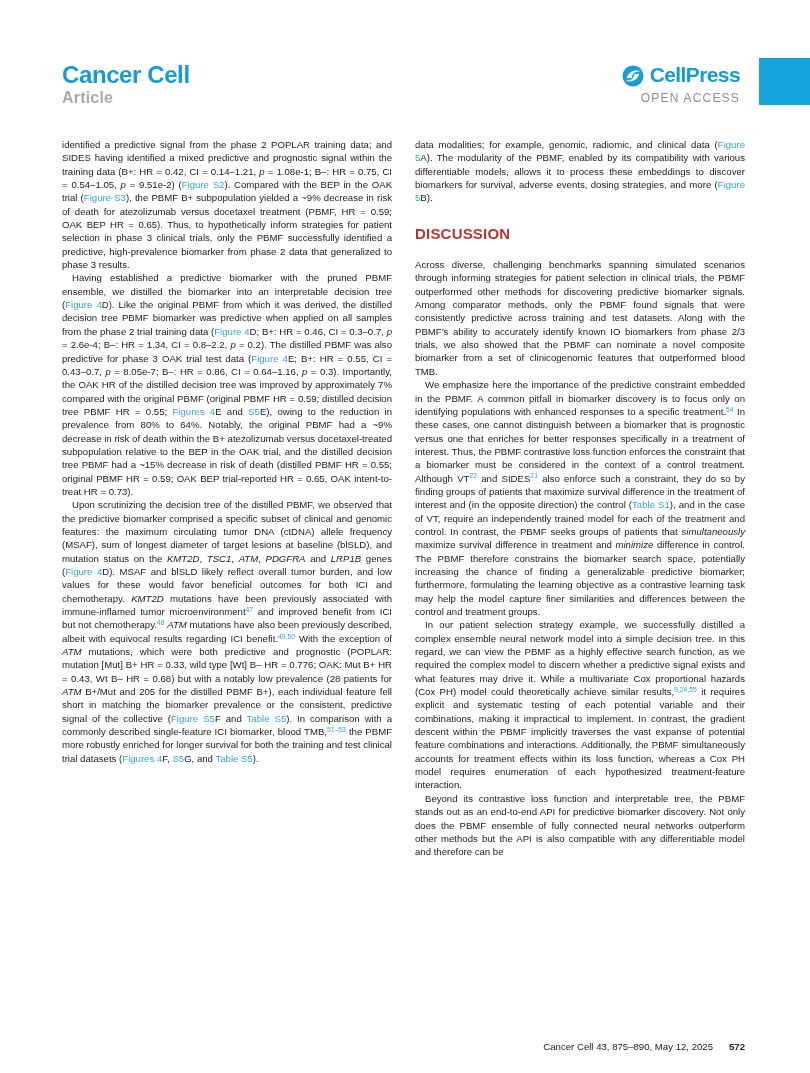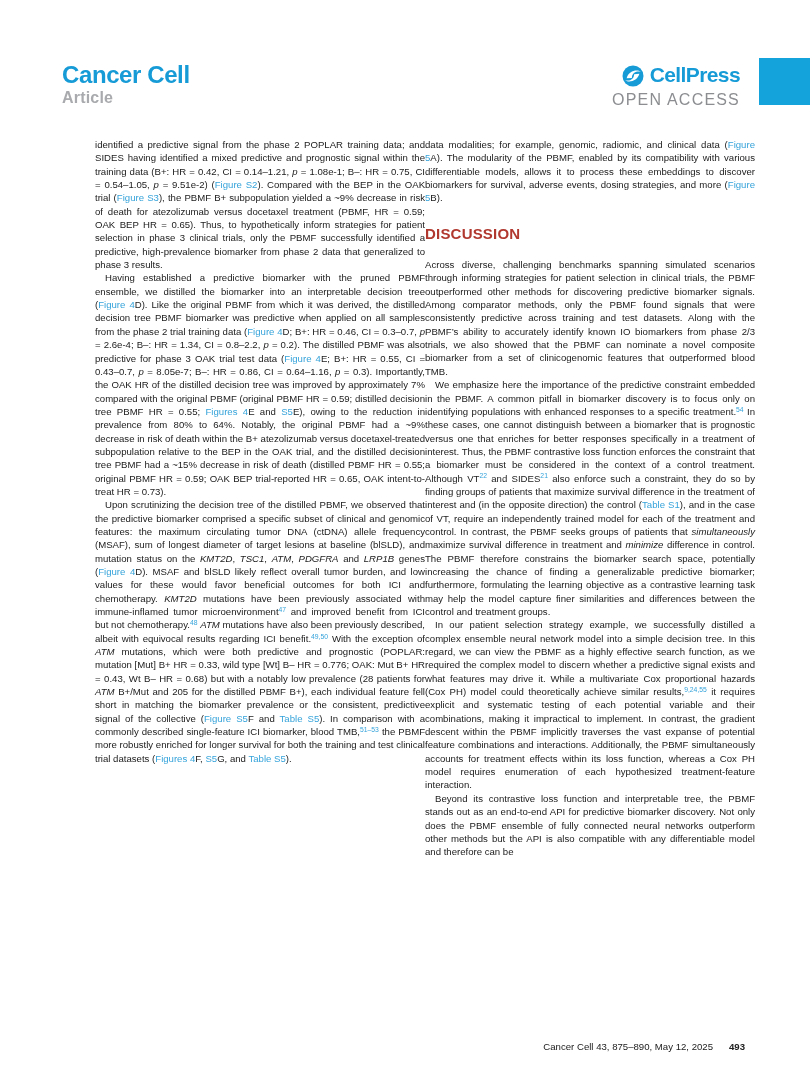--- a/index.html
+++ b/index.html
@@ -8,22 +8,22 @@
     font-family:"Liberation Sans", sans-serif;color:#212121;
     -webkit-font-smoothing:antialiased;
   }
   .corner-block{position:absolute;top:58px;left:759px;width:51px;height:47px;background:#14a3da;}
   .header{position:absolute;top:62px;left:62px;}
   .journal-title{font-size:24px;font-weight:bold;color:#169bd7;letter-spacing:-0.4px;line-height:1.05;}
   .article-type{font-size:16px;font-weight:bold;color:#a8aaad;letter-spacing:0.2px;margin-top:2px;}
   .logo-block{position:absolute;top:64px;right:70px;text-align:right;}
   .cellpress-row{display:flex;align-items:flex-start;justify-content:flex-end;gap:5px;}
   .cellpress-name{font-size:21px;font-weight:bold;color:#169bd7;letter-spacing:-0.6px;line-height:1;}
-  .open-access{font-size:16px;color:#8b8d90;letter-spacing:1.2px;margin-top:3px;}
-  .columns{position:absolute;left:62px;top:138px;width:683px;display:flex;margin-left:33px;}
+  .open-access{font-size:12px;color:#8b8d90;letter-spacing:1.2px;margin-top:3px;}
+  .columns{position:absolute;left:62px;top:138px;width:683px;display:flex;gap:23px;}
   .col{width:330px;font-size:9.6px;line-height:13.35px;text-align:justify;hyphens:auto;}
   .col p{margin:0;}
   .col p.indent{text-indent:10px;}
   .sec-heading{color:#b0382f;font-weight:bold;font-size:15px;line-height:13.35px;margin:18px 0 0 0;}
   .sec-heading.major{margin:22px 0 18px 0;letter-spacing:0.2px;}
   .lnk{color:#35a3da;}
   .it{font-style:italic;}
   sup.lnk{font-size:6.8px;line-height:0;vertical-align:baseline;position:relative;top:-3.2px;}
   .footer{position:absolute;top:1041px;right:65px;font-size:9.6px;color:#212121;white-space:nowrap;}
   .footer .vol{}
@@ -63,14 +63,14 @@
       <p>data modalities; for example, genomic, radiomic, and clinical data (<span class="lnk">Figure 5</span>A). The modularity of the PBMF, enabled by its compatibility with various differentiable models, allows it to process these embeddings to discover biomarkers for survival, adverse events, dosing strategies, and more (<span class="lnk">Figure 5</span>B).</p>
       <h3 class="sec-heading major">DISCUSSION</h3>
       <p>Across diverse, challenging benchmarks spanning simulated scenarios through informing strategies for patient selection in clinical trials, the PBMF outperformed other methods for discovering predictive biomarker signals. Among comparator methods, only the PBMF found signals that were consistently predictive across training and test datasets. Along with the PBMF’s ability to accurately identify known IO biomarkers from phase 2/3 trials, we also showed that the PBMF can nominate a novel composite biomarker from a set of clinicogenomic features that outperformed blood TMB.</p>
       <p class="indent">We emphasize here the importance of the predictive constraint embedded in the PBMF. A common pitfall in biomarker discovery is to focus only on identifying populations with enhanced responses to a specific treatment.<sup class="lnk">54</sup> In these cases, one cannot distinguish between a biomarker that is prognostic versus one that enriches for better responses specifically in a treatment of interest. Thus, the PBMF contrastive loss function enforces the constraint that a biomarker must be considered in the context of a control treatment. Although VT<sup class="lnk">22</sup> and SIDES<sup class="lnk">21</sup> also enforce such a constraint, they do so by finding groups of patients that maximize survival difference in the treatment of interest and (in the opposite direction) the control (<span class="lnk">Table S1</span>), and in the case of VT, require an independently trained model for each of the treatment and control. In contrast, the PBMF seeks groups of patients that <span class="it">simultaneously</span> maximize survival difference in treatment and <span class="it">minimize</span> difference in control. The PBMF therefore constrains the biomarker search space, potentially increasing the chance of finding a generalizable predictive biomarker; furthermore, formulating the learning objective as a contrastive learning task may help the model capture finer similarities and differences between the control and treatment groups.</p>
       <p class="indent">In our patient selection strategy example, we successfully distilled a complex ensemble neural network model into a simple decision tree. In this regard, we can view the PBMF as a highly effective search function, as we required the complex model to discern whether a predictive signal exists and what features may drive it. While a multivariate Cox proportional hazards (Cox PH) model could theoretically achieve similar results,<sup class="lnk">9,24,55</sup> it requires explicit and systematic testing of each potential variable and their combinations, making it impractical to implement. In contrast, the gradient descent within the PBMF implicitly traverses the vast expanse of potential feature combinations and interactions. Additionally, the PBMF simultaneously accounts for treatment effects within its loss function, whereas a Cox PH model requires enumeration of each hypothesized treatment-feature interaction.</p>
       <p class="indent">Beyond its contrastive loss function and interpretable tree, the PBMF stands out as an end-to-end API for predictive biomarker discovery. Not only does the PBMF ensemble of fully connected neural networks outperform other methods but the API is also compatible with any differentiable model and therefore can be</p>
     </div>
 </div>
 
 <div class="footer">
-  <span>Cancer Cell</span><span> </span><span class="vol">43</span><span>, 875–890, May 12, 2025</span><span class="pagenum">493</span>
+  <span>Cancer Cell</span><span> </span><span class="vol">43</span><span>, 875–890, May 12, 2025</span><span class="pagenum">572</span>
 </div>
 
 </body></html>

